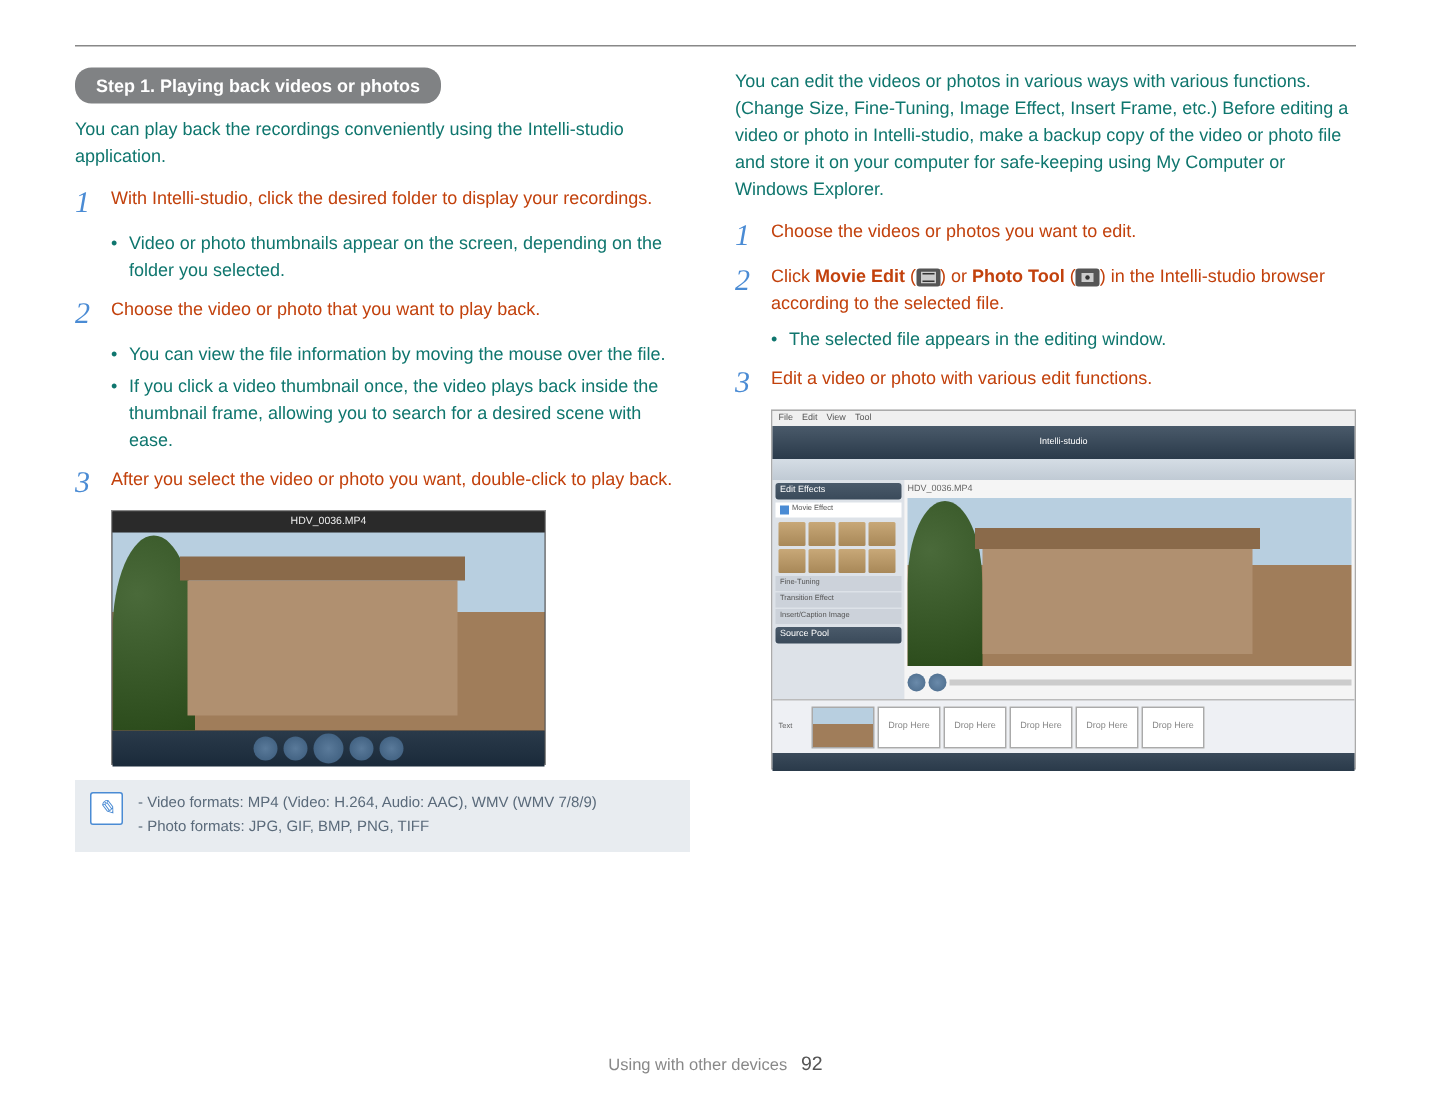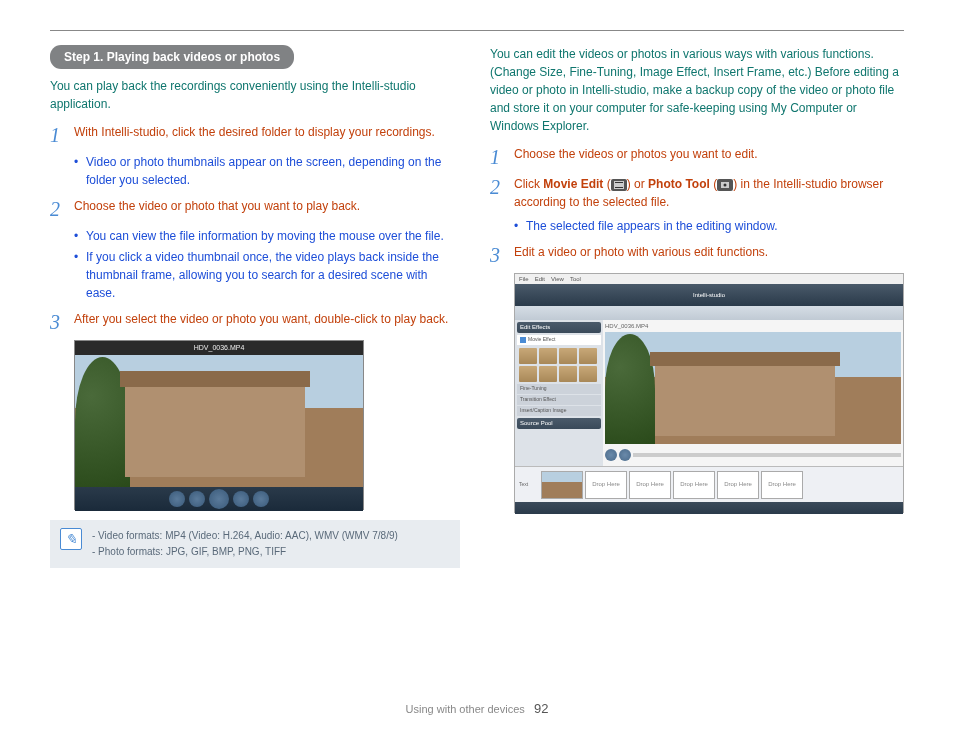--- a/index.html
+++ b/index.html
@@ -67,21 +67,21 @@
     color: #c2410c;
   }
   .bullet-list {
     margin: 2px 0 8px 24px;
     padding: 0;
     list-style: none;
   }
   .bullet-list li {
     position: relative;
     padding-left: 12px;
-    color: #1d4ed8;
+    color: #0f766e;
     margin-bottom: 3px;
   }
   .bullet-list li::before {
     content: "•";
     position: absolute;
     left: 0;
   }
   .bold { font-weight: 700; }
   .icon-inline {
     display: inline-flex;

